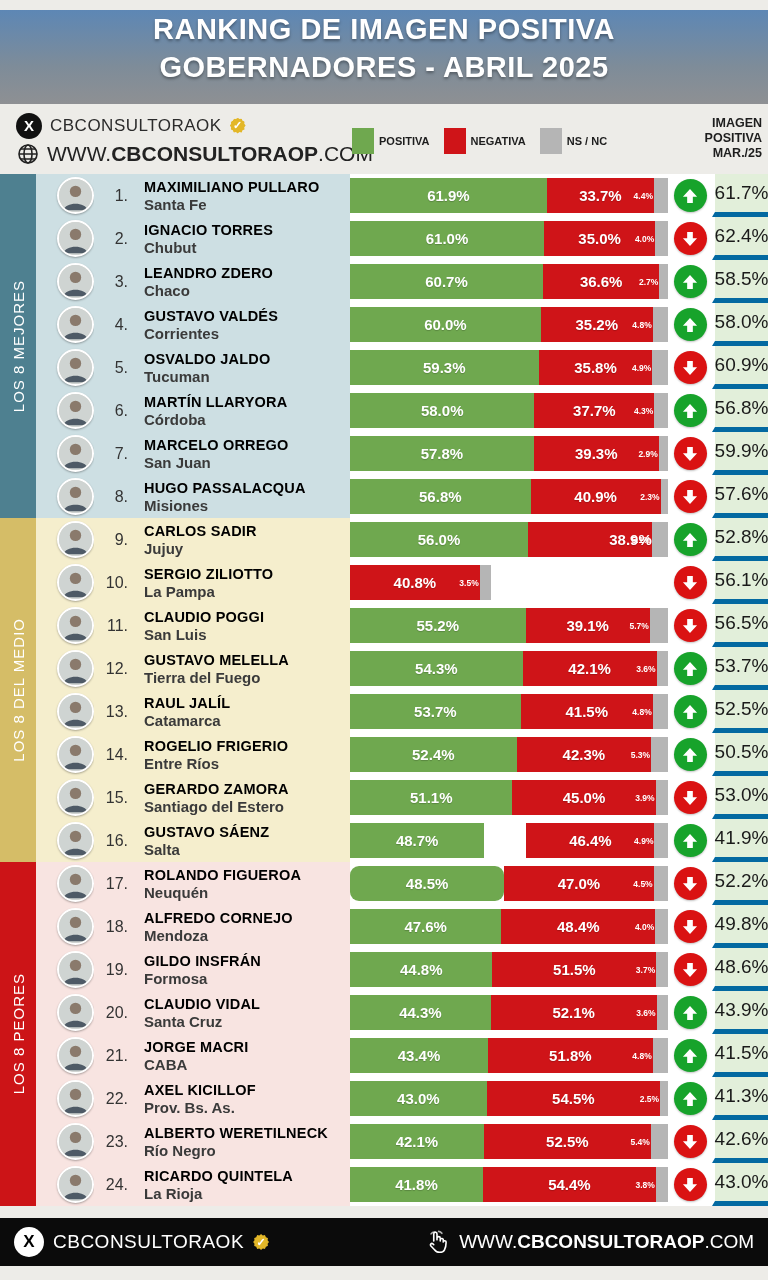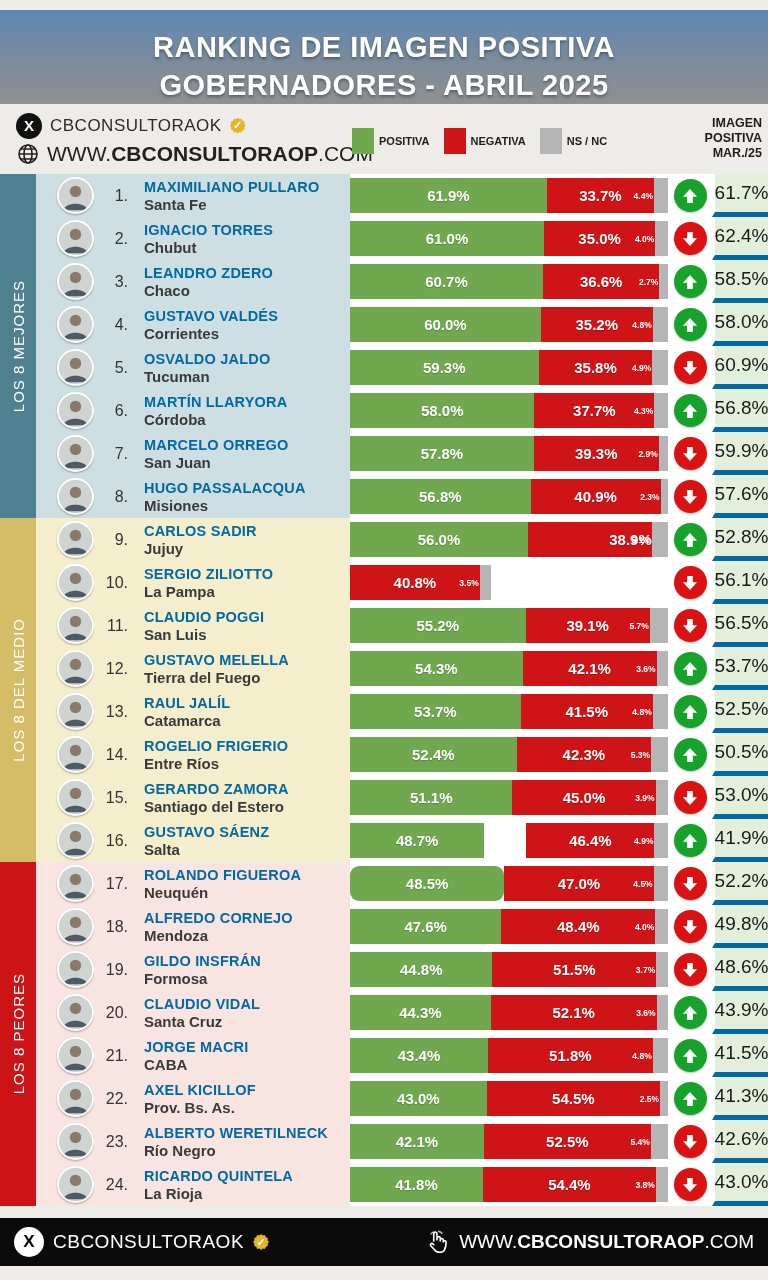--- a/index.html
+++ b/index.html
@@ -3,21 +3,21 @@
 <meta charset="utf-8">
 <style>
   * { margin:0; padding:0; box-sizing:border-box; }
   html,body { width:768px; height:1280px; overflow:hidden; }
   body { background:#edece8; font-family:"Liberation Sans", sans-serif; }
 
   
   .header {
     margin-top:10px; height:94px; width:768px;
     background:linear-gradient(180deg,#5d87b5 0%,#7e8c99 60%,#8e9093 100%);
-    display:flex; flex-direction:column; justify-content:flex-end; align-items:center;
+    display:flex; flex-direction:column; justify-content:flex-start; align-items:center;
   }
   .header .t1,.header .t2 {
     color:#fff; font-weight:700; font-size:29px; line-height:38px; letter-spacing:.5px;
     text-shadow:0 2px 3px rgba(0,0,0,.35); text-align:center;
   }
 
   
   .subheader { height:70px; display:flex; align-items:center; position:relative; padding:0 10px 0 16px; }
   .brand-block { display:flex; flex-direction:column; gap:3px; }
   .brand-line1 { display:flex; align-items:center; gap:8px; }
@@ -48,21 +48,21 @@
   .section-rows { flex:1; }
 
   .row { display:flex; height:43px; align-items:stretch; }
   .col-avatar { width:58px; background:var(--rowbg); display:flex; align-items:center; justify-content:flex-end; }
   .avatar { width:37px; height:37px; border-radius:50%; background:#d9d5cd; border:2px solid #fff;
     box-shadow:0 1px 2px rgba(0,0,0,.3); overflow:hidden; }
   .avatar svg { width:100%; height:100%; }
   .col-rank { width:40px; background:var(--rowbg); display:flex; align-items:center; justify-content:flex-end;
     padding-right:6px; font-size:16px; color:#333; }
   .col-name { width:216px; background:var(--rowbg); display:flex; flex-direction:column; justify-content:center; padding-left:10px; }
-  .gov-name { font-size:14.5px; font-weight:700; color:#0369a1; letter-spacing:.2px; white-space:nowrap; }
+  .gov-name { font-size:14.5px; font-weight:700; color:#000000; letter-spacing:.2px; white-space:nowrap; }
   .gov-prov { font-size:15px; font-weight:700; color:#3a3a3a; margin-top:1px; }
 
   .col-bars { width:318px; background:#fff; display:flex; align-items:center; padding:4px 0; }
   .barwrap { display:flex; width:100%; height:35px; }
   .bar { height:100%; position:relative; display:flex; align-items:center; justify-content:center; }
   .bar.pos { background:#6fa84f; }
   .bar.neg { background:#cf1418; }
   .bar.nsnc { background:#b5b5b5; }
   .bar-label { color:#fff; font-size:15px; font-weight:700; text-shadow:0 1px 1px rgba(0,0,0,.2); }
   .nsnc-label { position:absolute; right:1px; top:50%; transform:translateY(-50%);

